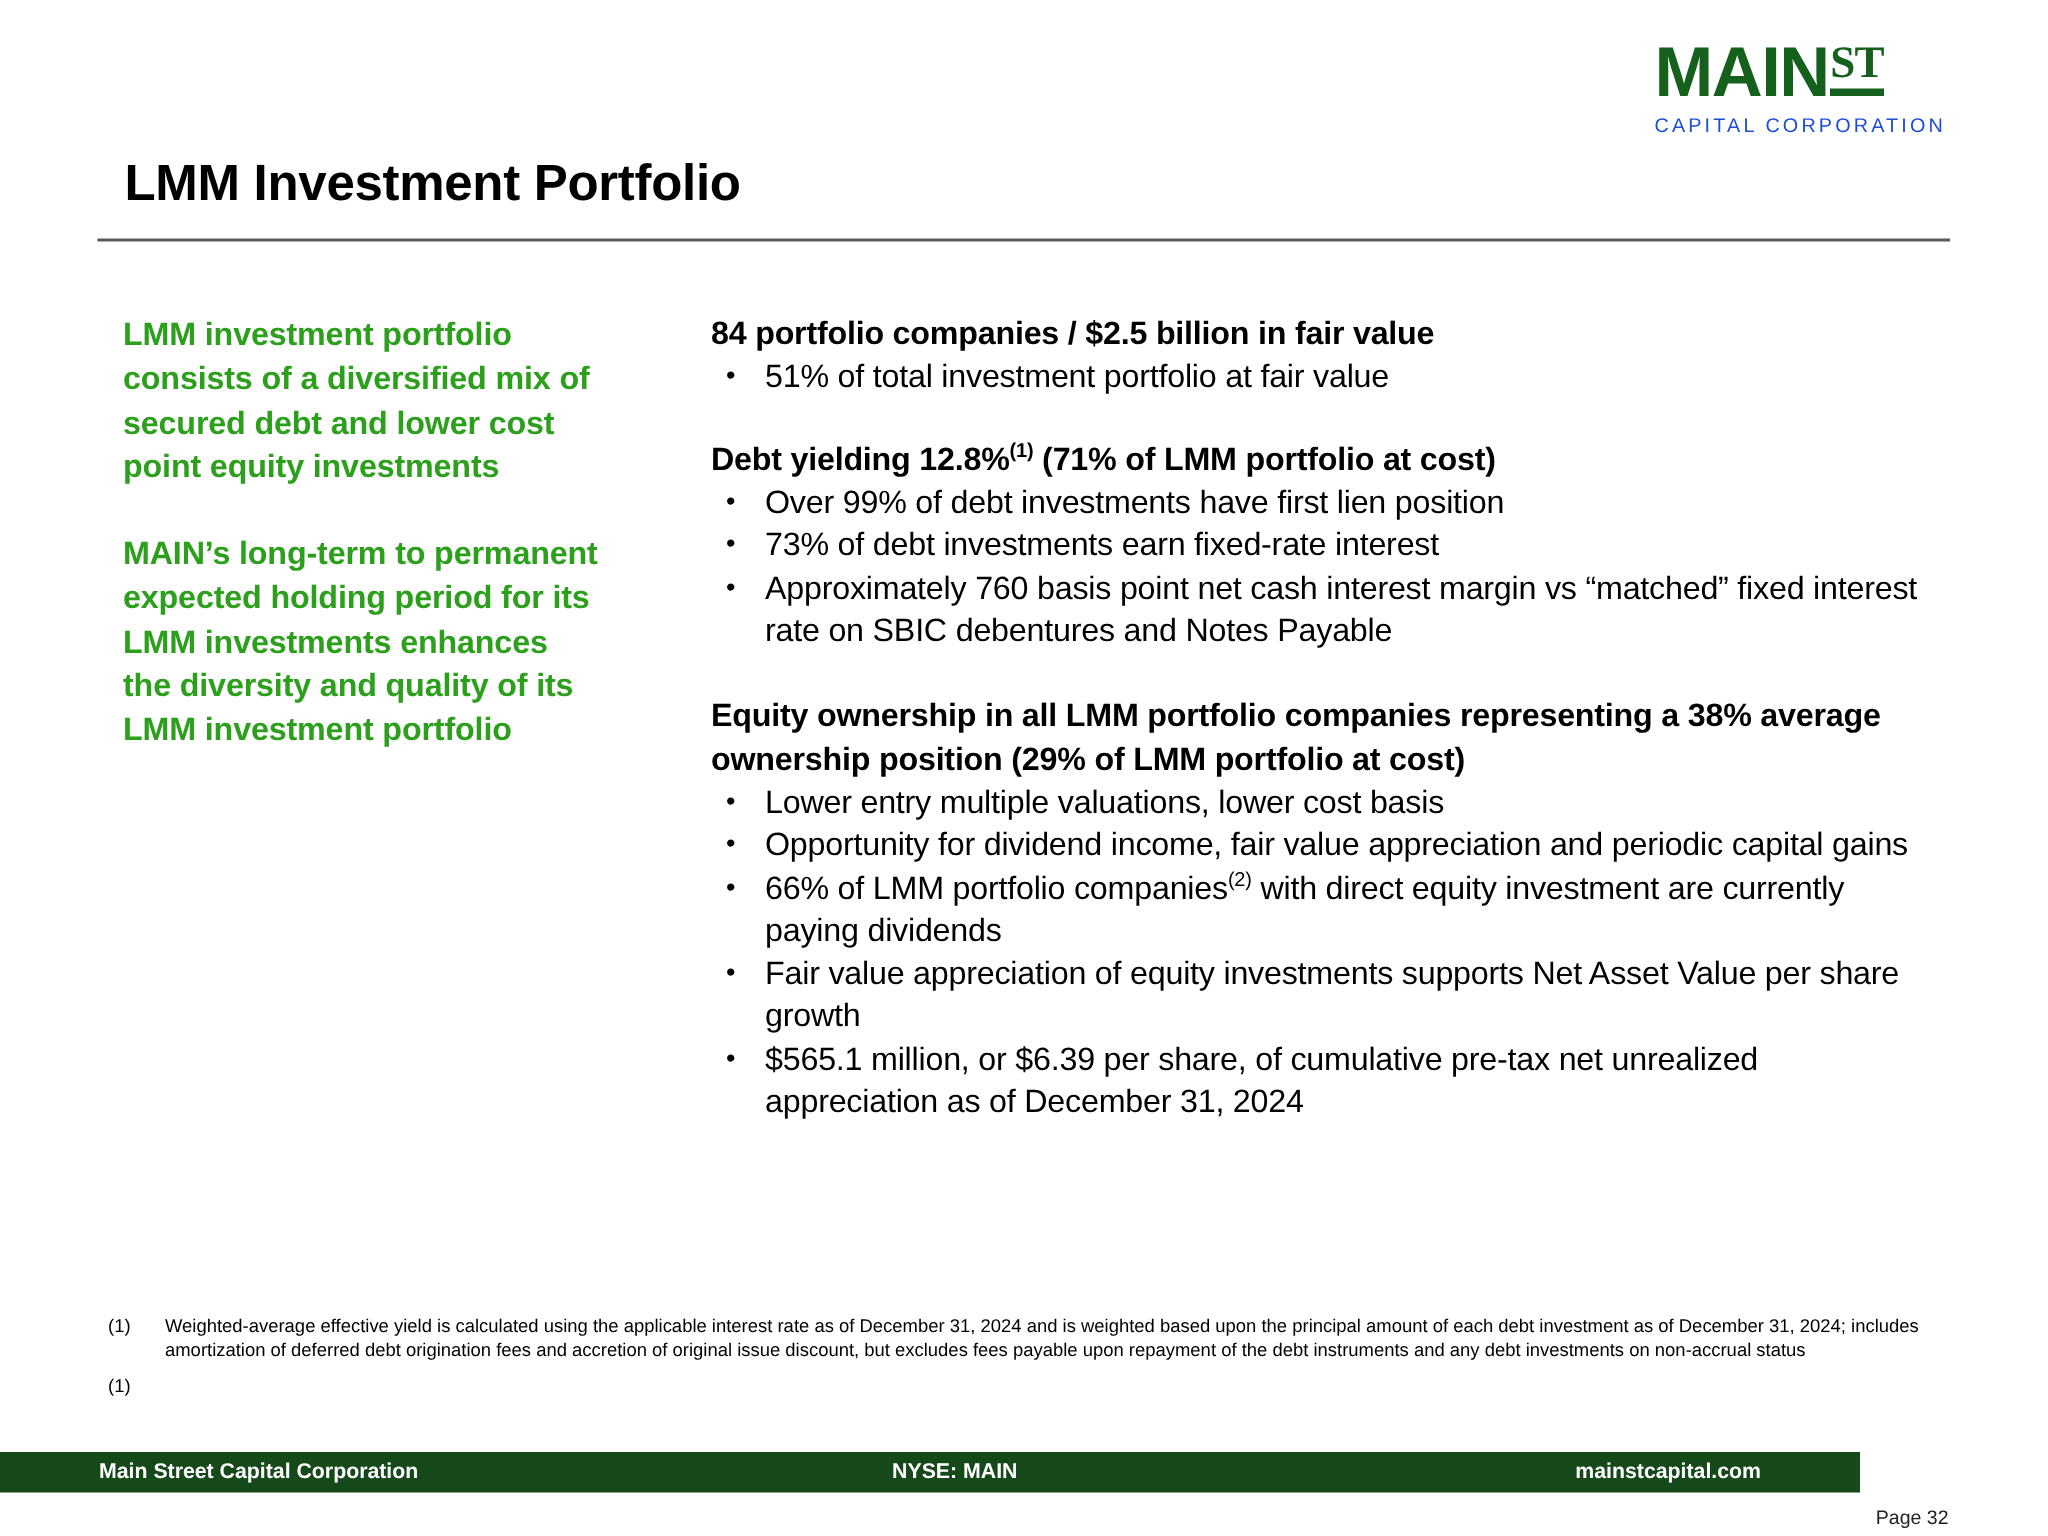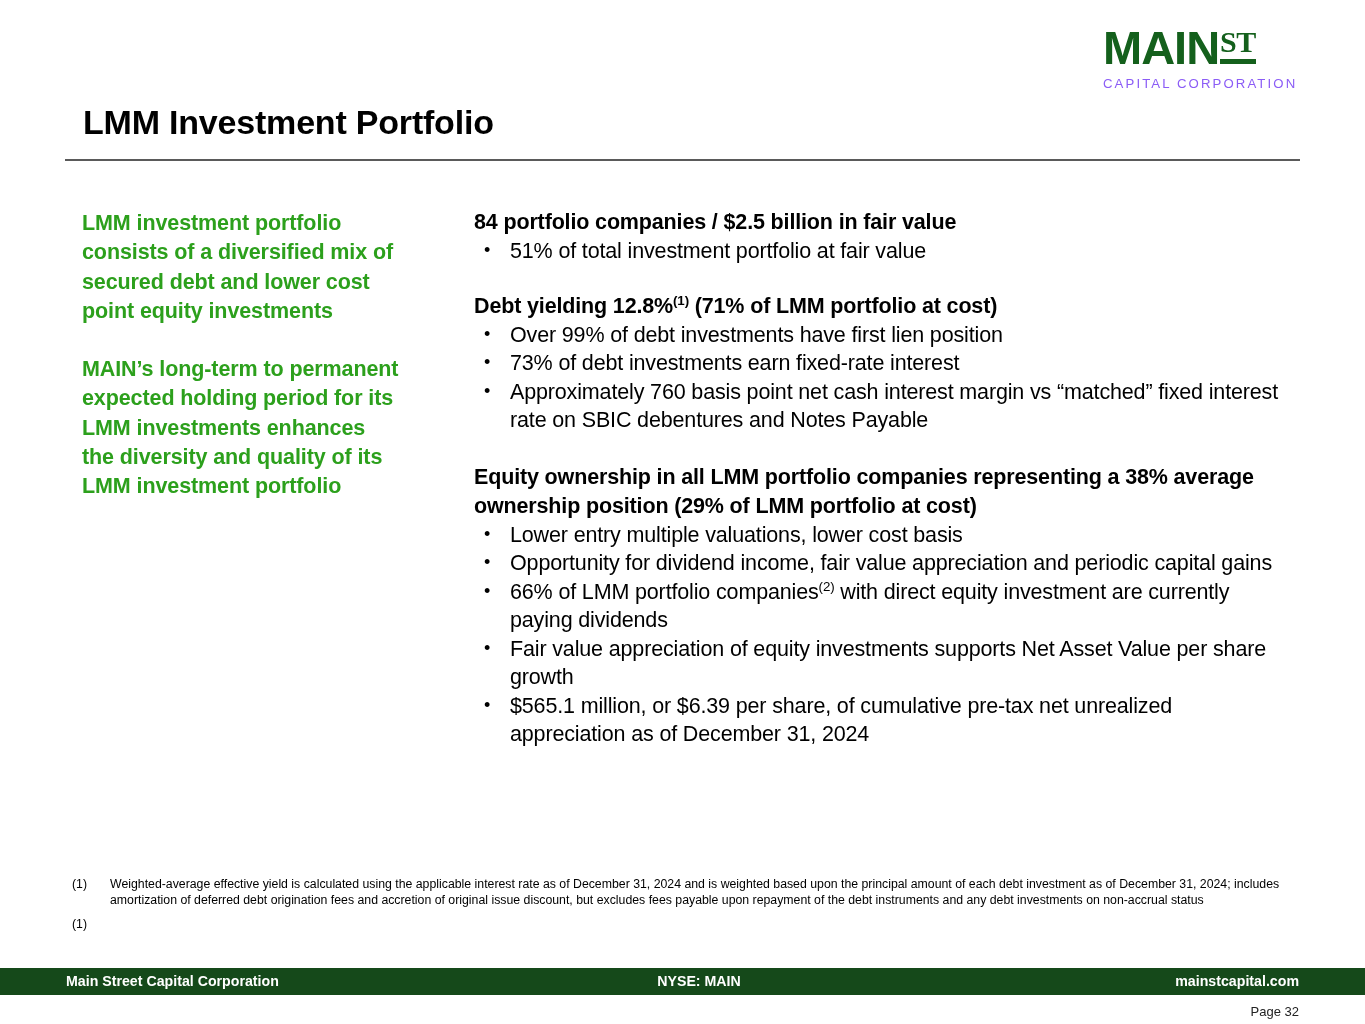--- a/index.html
+++ b/index.html
@@ -57,21 +57,21 @@
     display: block;
     height: 5px;
     background: #14601C;
     margin-top: 2px;
     width: 100%;
   }
   .logo-sub {
     font-family: "Liberation Sans", sans-serif;
     font-size: 13.2px;
     letter-spacing: 2.1px;
-    color: #8b5cf6;
+    color: #1d4ed8;
     margin-top: 5px;
     white-space: nowrap;
   }
 
   
   .page-title {
     position: absolute;
     left: 83px;
     top: 103px;
     font-size: 34px;
@@ -168,21 +168,21 @@
     left: 0;
     top: 0;
     width: 30px;
   }
 
   
   .footer-bar {
     position: absolute;
     left: 0;
     bottom: 29px;
-    width: 1365px;
+    width: 1240px;
     height: 27px;
     background: #15491A;
     color: #ffffff;
   }
   .footer-bar .fb-left {
     position: absolute;
     left: 66px;
     top: 5px;
     font-size: 14.2px;
     font-weight: bold;

